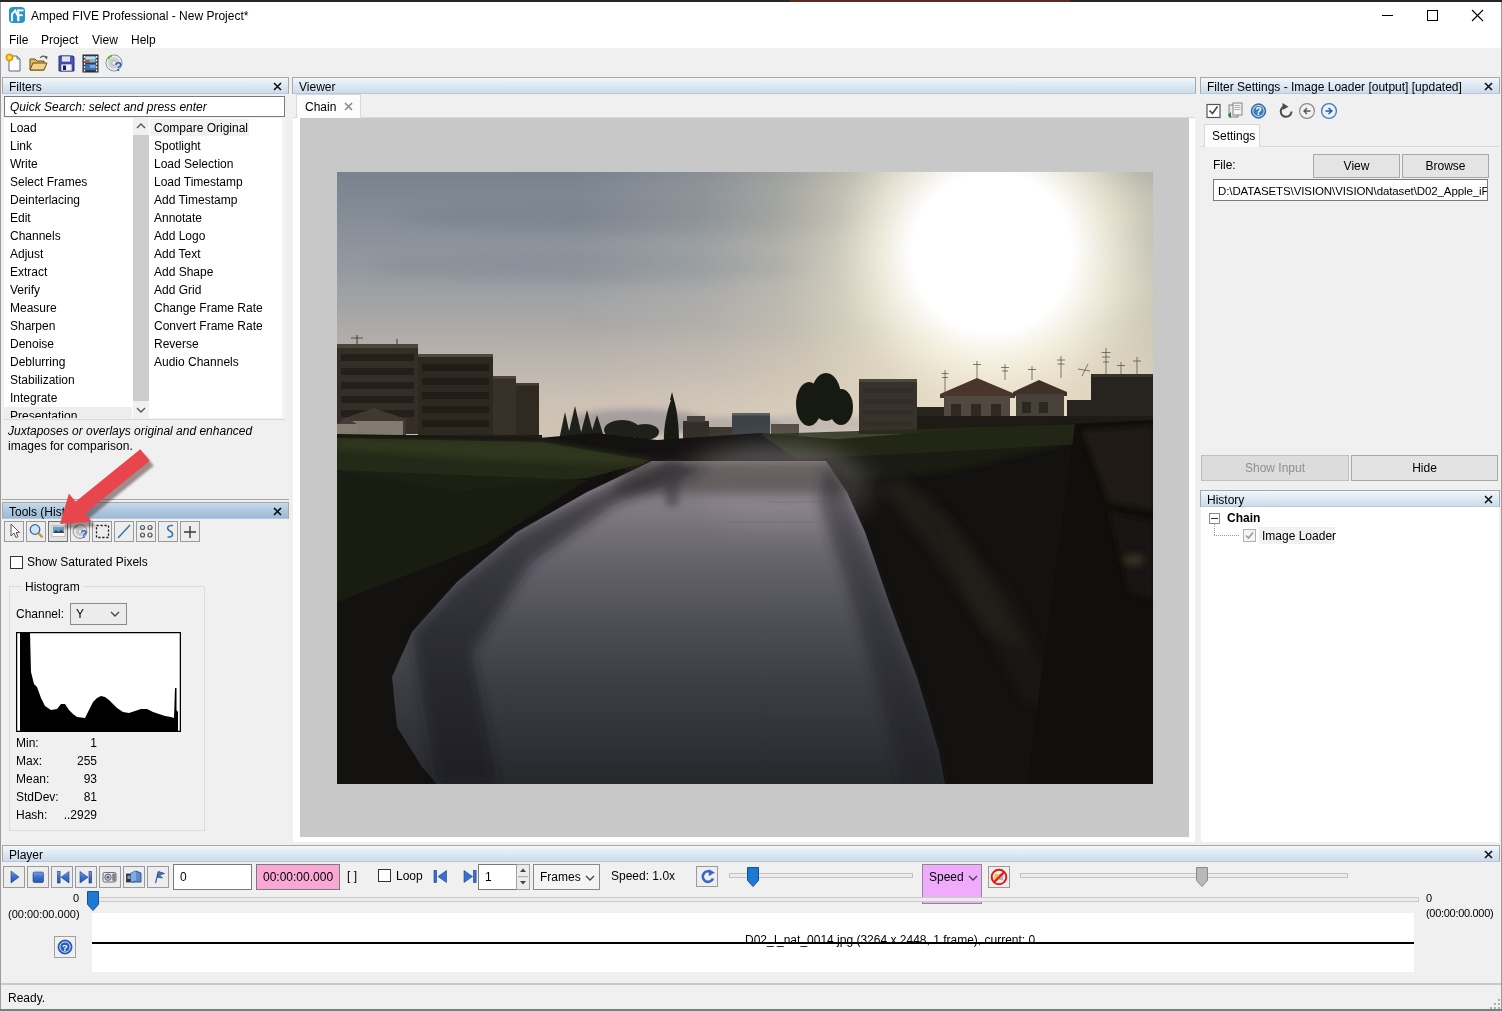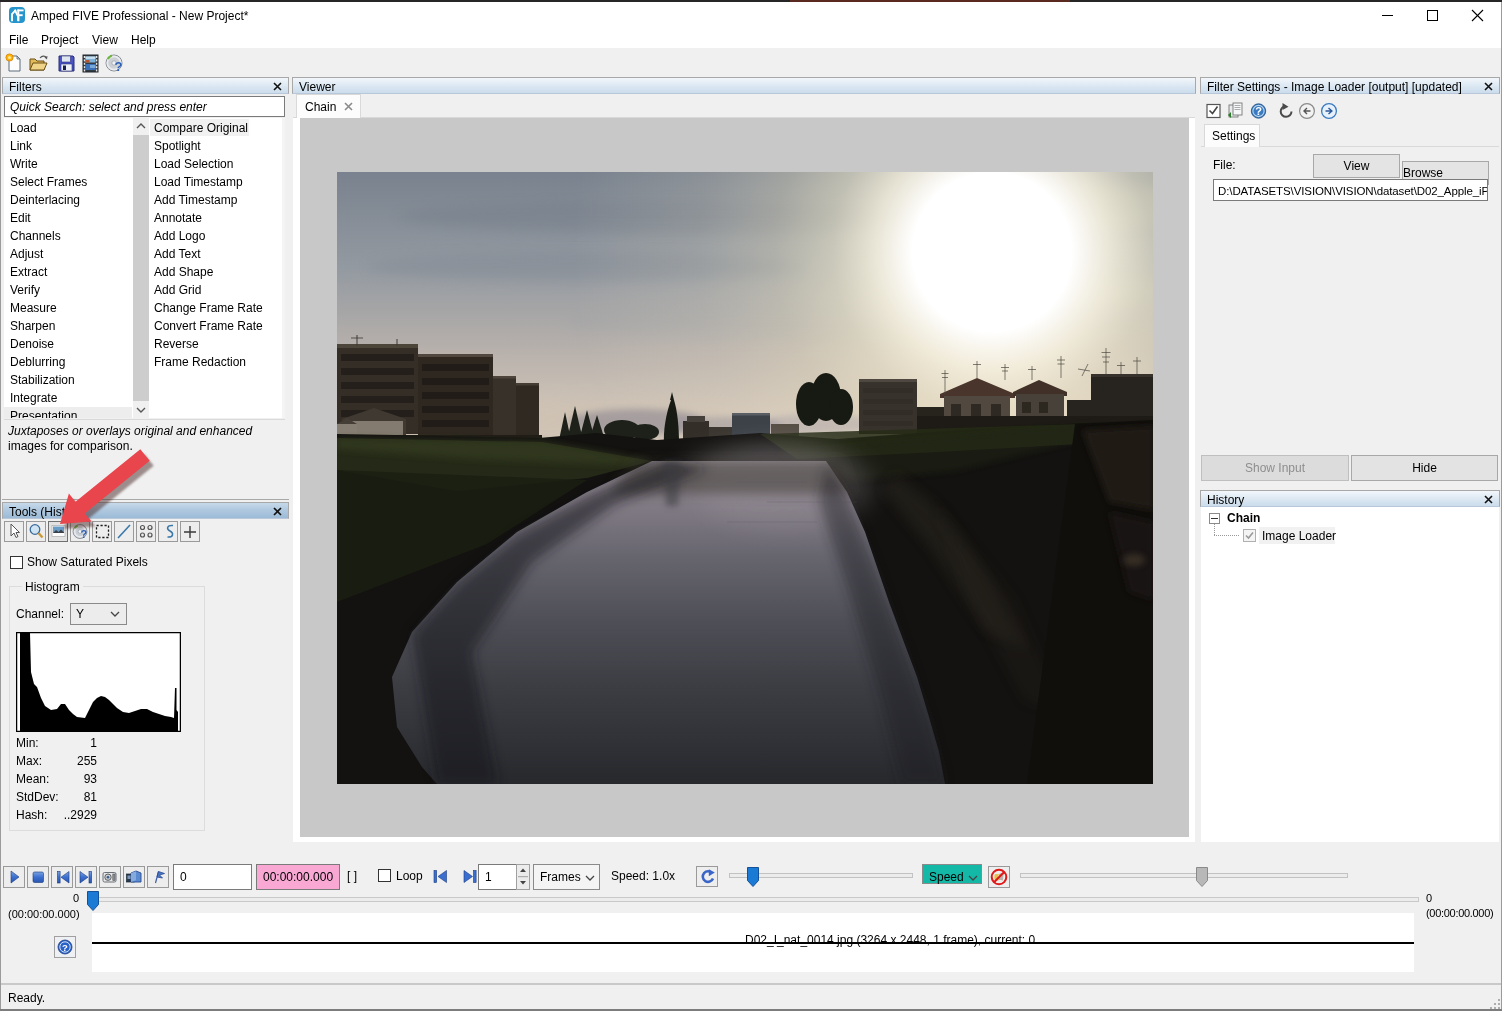--- a/index.html
+++ b/index.html
@@ -144,21 +144,21 @@
   <div class="t" style="left:150px;top:57px">Load Timestamp</div>
   <div class="t" style="left:150px;top:75px">Add Timestamp</div>
   <div class="t" style="left:150px;top:93px">Annotate</div>
   <div class="t" style="left:150px;top:111px">Add Logo</div>
   <div class="t" style="left:150px;top:129px">Add Text</div>
   <div class="t" style="left:150px;top:147px">Add Shape</div>
   <div class="t" style="left:150px;top:165px">Add Grid</div>
   <div class="t" style="left:150px;top:183px">Change Frame Rate</div>
   <div class="t" style="left:150px;top:201px">Convert Frame Rate</div>
   <div class="t" style="left:150px;top:219px">Reverse</div>
-  <div class="t" style="left:150px;top:237px">Frame Redaction</div>
+  <div class="t" style="left:150px;top:237px">Audio Channels</div>
   <div class="abs" style="left:278px;top:0;width:3px;height:300px;background:#f4f4f4"></div>
  </div>
 
  <div class="abs" style="left:2px;top:342px;width:281px;height:79px;background:#f0f0f0;border-top:1px solid #d9d9d9"></div>
  <div class="t" style="left:6px;top:347px;font-style:italic">Juxtaposes or overlays original and enhanced</div>
  <div class="t" style="left:6px;top:362px;">images for comparison.</div>
  <div class="abs" style="left:0;top:422px;width:287px;height:1px;background:#a8a8a8"></div>
 </div>
 
 <div class="panel" style="left:2px;top:502px;width:287px;height:341px">
@@ -473,21 +473,21 @@
   <circle cx="123" cy="9" r="7.4" fill="#e8f1fa" stroke="#3a7ac0" stroke-width="1.3"></circle>
   <path d="M119.5 9 L125.5 9 M122.5 6 L125.9 9 L122.5 12" fill="none" stroke="#2a5a9a" stroke-width="1.4"></path>
  </svg>
 
  <div class="abs" style="left:1px;top:69px;width:298px;height:1px;background:#d9d9d9"></div>
  <div class="abs" style="left:4px;top:47px;width:56px;height:23px;background:#fcfcfc;border:1px solid #d9d9d9;border-bottom:none;box-sizing:border-box"></div>
  <div class="abs" style="left:5px;top:48px;width:54px;height:22px;background:#fcfcfc"></div>
  <div class="t" style="left:12px;top:52px">Settings</div>
  <div class="t" style="left:13px;top:81px">File:</div>
  <div class="abs" style="left:113px;top:77px;width:87px;height:24px;background:#e4e4e4;border:1px solid #a8a8a8;box-sizing:border-box;text-align:center;font-size:12px;line-height:22px">View</div>
- <div class="abs" style="left:202px;top:84px;width:87px;height:24px;background:#e4e4e4;border:1px solid #a8a8a8;box-sizing:border-box;text-align:left;font-size:12px;line-height:22px">Browse</div>
+ <div class="abs" style="left:202px;top:77px;width:87px;height:24px;background:#e4e4e4;border:1px solid #a8a8a8;box-sizing:border-box;text-align:center;font-size:12px;line-height:22px">Browse</div>
  <div class="abs" style="left:13px;top:102px;width:275px;height:22px;background:#fff;border:1px solid #7a7a7a;box-sizing:border-box;overflow:hidden">
       <div class="t" style="left:4px;top:4px;font-size:11.5px;letter-spacing:-0.1px">D:\DATASETS\VISION\VISION\dataset\D02_Apple_iP</div>
     </div>
 
  <div class="abs" style="left:1px;top:378px;width:148px;height:26px;background:#dcdcdc;border:1px solid #bfbfbf;box-sizing:border-box;text-align:center;font-size:12px;line-height:24px;color:#8e8e8e">Show Input</div>
  <div class="abs" style="left:151px;top:378px;width:147px;height:26px;background:#e3e3e3;border:1px solid #a8a8a8;box-sizing:border-box;text-align:center;font-size:12px;line-height:24px">Hide</div>
 </div>
 
 <div class="panel" style="left:1200px;top:490px;width:300px;height:353px">
  <div class="phead">
@@ -504,20 +504,26 @@
  <div class="abs" style="left:14px;top:45px;width:26px;height:1px;background:repeating-linear-gradient(90deg,#999 0 1px,transparent 1px 2px)"></div>
  <div class="abs" style="left:43px;top:39px;width:13px;height:13px;background:#f4f4f4;border:1px solid #b0b0b0;box-sizing:border-box"></div>
  <svg class="abs" style="left:45px;top:41px" width="9" height="9" viewBox="0 0 9 9">
       <path d="M1 4.5 L3.5 7 L8 1.5" fill="none" stroke="#9a9a9a" stroke-width="1.6"></path>
     </svg>
  <div class="abs" style="left:59px;top:37px;width:76px;height:17px;background:#f1f1f1"></div>
  <div class="t" style="left:62px;top:39px">Image Loader</div>
 </div>
 
 <div class="panel" style="left:2px;top:845px;width:1498px;height:140px">
+ <div class="phead">
+      <div class="ptitle">Player</div>
+  <svg class="px" viewBox="0 0 9 9">
+        <path d="M1 1 L8 8 M8 1 L1 8" stroke="#111" stroke-width="1.6"></path>
+      </svg>
+ </div>
 
  <svg class="abs" style="left:1px;top:21px" width="168" height="22" viewBox="0 0 168 22">
   <defs>
    <linearGradient id="bg1" x1="0" y1="0" x2="0" y2="1">
           <stop offset="0" stop-color="#7aa2e0"></stop>
           <stop offset="0.5" stop-color="#3a6fd0"></stop>
           <stop offset="1" stop-color="#2a55b0"></stop>
         </linearGradient>
   </defs>
   <g stroke="#9a9a9a" fill="#ededed">
@@ -593,21 +599,21 @@
  <div class="t" style="left:609px;top:24px">Speed: 1.0x</div>
  <div class="abs" style="left:694px;top:21px;width:22px;height:21px;background:#eeeeee;border:1px solid #9a9a9a;box-sizing:border-box"></div>
  <svg class="abs" style="left:697px;top:23px" width="17" height="17" viewBox="0 0 17 17">
   <path d="M13.2 5.2 A 5.3 5.3 0 1 0 14 10.5" fill="none" stroke="#3a66c8" stroke-width="2.6"></path>
   <path d="M9.8 1.2 L15.8 4.6 L9.8 8.2 Z" fill="#3a66c8"></path>
  </svg>
  <div class="abs" style="left:727px;top:28px;width:184px;height:5px;background:#ececec;border:1px solid #c2c2c2;box-sizing:border-box"></div>
  <svg class="abs" style="left:745px;top:22px" width="12" height="20" viewBox="0 0 12 20">
       <path d="M0.5 0.5 L11.5 0.5 L11.5 13.5 L6 19.5 L0.5 13.5 Z" fill="#1b7ad4" stroke="#15509a" stroke-width="1"></path>
     </svg>
- <div class="abs" style="left:920px;top:19px;width:60px;height:20px;background:#14b8a6;border:1px solid #8a8a8a;box-sizing:border-box">
+ <div class="abs" style="left:920px;top:19px;width:60px;height:40px;background:#f0abfc;border:1px solid #8a8a8a;box-sizing:border-box">
       <div class="t" style="left:6px;top:5px">Speed</div>
     </div>
  <svg class="abs" style="left:966px;top:30px" width="10" height="6" viewBox="0 0 10 6">
       <path d="M1 1 L5 5 L9 1" fill="none" stroke="#444" stroke-width="1.3"></path>
     </svg>
  <div class="abs" style="left:986px;top:21px;width:22px;height:22px;background:#eeeeee;border:1px solid #9a9a9a;box-sizing:border-box"></div>
  <svg class="abs" style="left:988px;top:23px" width="18" height="18" viewBox="0 0 18 18">
   <path d="M5 6 C4 8 4 11 5.5 13.5 L9 12 C8 10 8 8 9 6.2 Z" fill="#e8c04a"></path>
   <path d="M9 6.2 C10.5 5 12 5 13.5 6 L13 12.5 C11.5 12 10 12 9 12 Z" fill="#b8b5ae"></path>
   <circle cx="9" cy="9" r="7.3" fill="none" stroke="#e01818" stroke-width="2"></circle>

